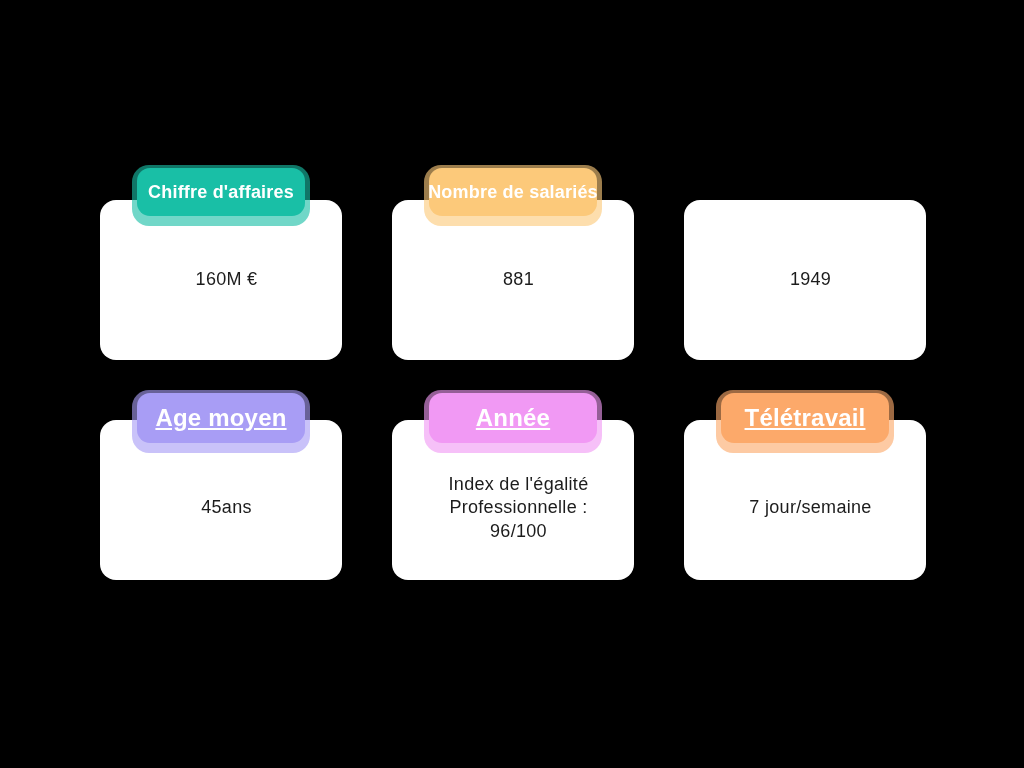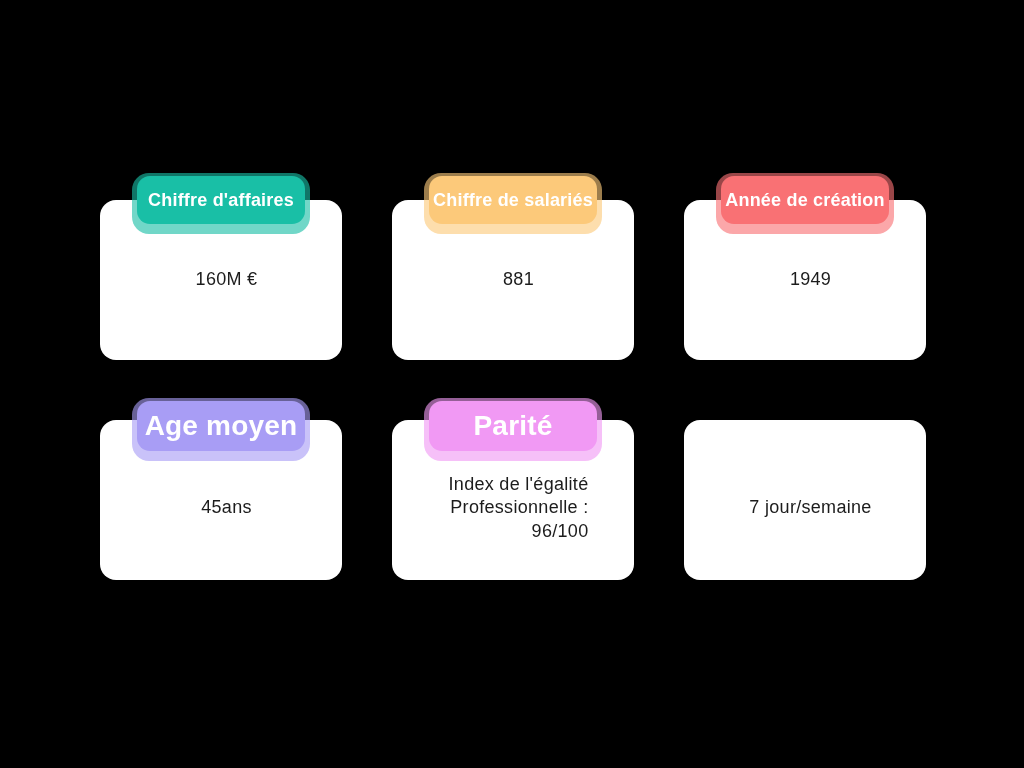--- a/index.html
+++ b/index.html
@@ -34,91 +34,90 @@
   .badge{
     position:absolute;
     left:50%;transform:translateX(-50%);
     top:-32px;
     width:168px;height:48px;
     background:var(--c);
     border-radius:13px;
     display:flex;align-items:center;justify-content:center;
     white-space:nowrap;
     z-index:2;
-    margin-top:8px;
   }
   .badge::before{
     content:"";
     position:absolute;
     left:-5px;right:-5px;top:-3px;bottom:-10px;
     background:var(--c-back);
     border-radius:17px;
     z-index:-1;
   }
   .badge-label{
     color:#ffffff;
     font-weight:bold;
     font-size:18px;
     letter-spacing:0.2px;
   }
   .cell.large .badge{top:-27px;height:50px;}
-  .cell.large .badge-label{font-size:28px;}
-  .cell.large .value{margin-top:16px;text-align:right;}
+  .cell.large .badge-label{font-size:24px;text-decoration:underline;}
+  .cell.large .value{margin-top:16px;}
 </style>
 </head>
 <body>
 
 <div class="board">
 
   <div class="cell small" style="--c: #1abfa7; --c-back: rgba(26,191,167,0.62);">
     <div class="card-body">
       <div class="value">160M €</div>
     </div>
     <div class="badge">
       <span class="badge-label">Chiffre d'affaires</span>
     </div>
   </div>
 
   <div class="cell small" style="--c: #fcc97a; --c-back: rgba(252,201,122,0.62);">
     <div class="card-body">
       <div class="value">881</div>
     </div>
     <div class="badge">
-      <span class="badge-label">Chiffre de salariés</span>
+      <span class="badge-label">Nombre de salariés</span>
     </div>
   </div>
 
   <div class="cell small" style="--c: #f97175; --c-back: rgba(249,113,117,0.62);">
     <div class="card-body">
       <div class="value">1949</div>
-    </div>
-    <div class="badge">
-      <span class="badge-label">Année de création</span>
     </div>
   </div>
 
   <div class="cell large" style="--c: #a89df5; --c-back: rgba(168,157,245,0.62);">
     <div class="card-body">
       <div class="value">45ans</div>
     </div>
     <div class="badge">
       <span class="badge-label">Age moyen</span>
     </div>
   </div>
 
   <div class="cell large" style="--c: #f19af3; --c-back: rgba(241,154,243,0.62);">
     <div class="card-body">
       <div class="value">Index de l'égalité
 Professionnelle :
 96/100</div>
     </div>
     <div class="badge">
-      <span class="badge-label">Parité</span>
+      <span class="badge-label">Année</span>
     </div>
   </div>
 
   <div class="cell large" style="--c: #fca96a; --c-back: rgba(252,169,106,0.62);">
     <div class="card-body">
       <div class="value">7 jour/semaine</div>
     </div>
+    <div class="badge">
+      <span class="badge-label">Télétravail</span>
+    </div>
   </div>
 
 </div>
 
 </body></html>

